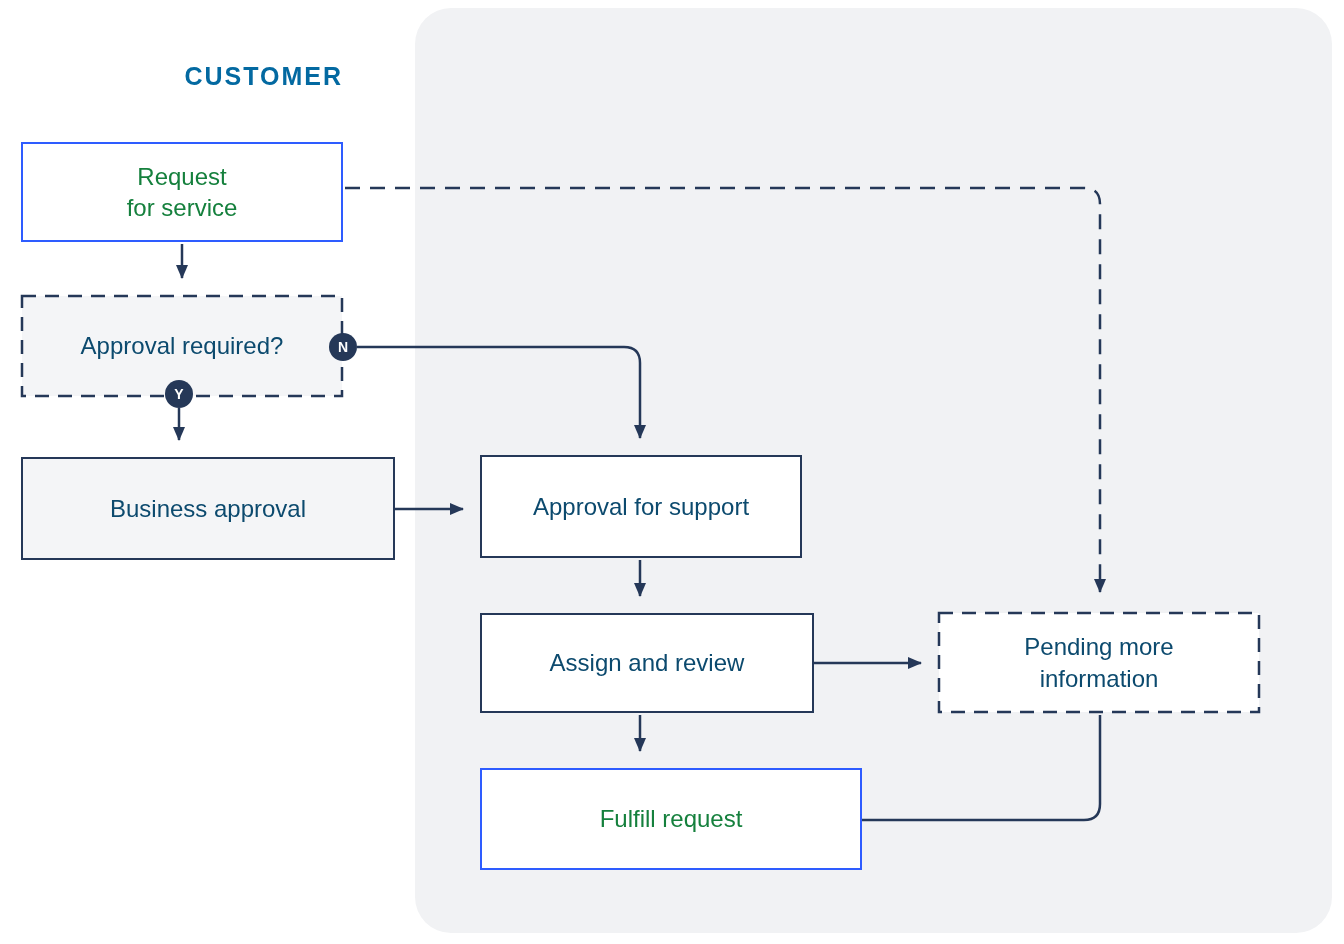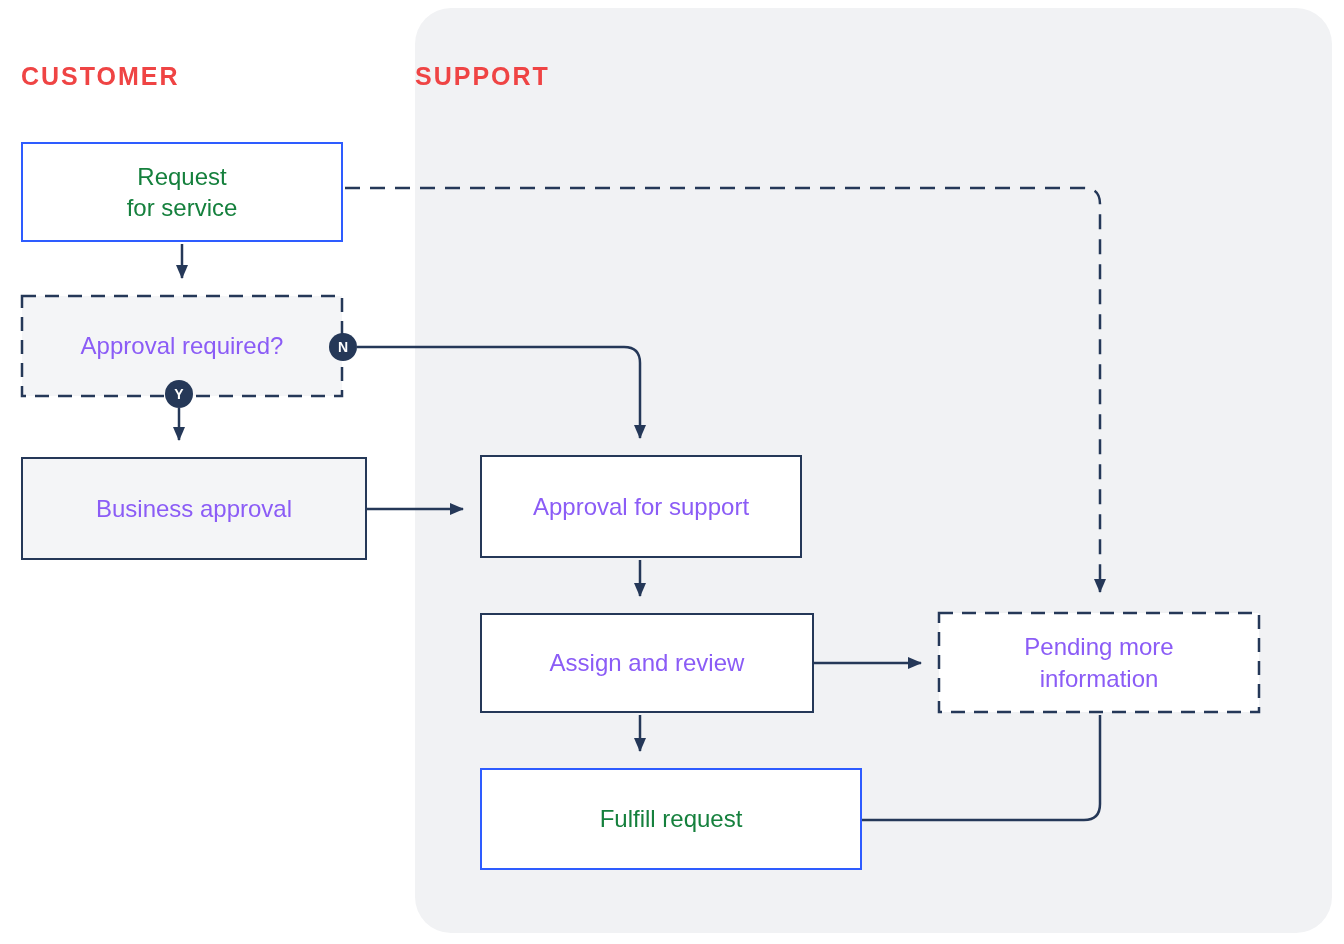--- a/index.html
+++ b/index.html
@@ -15,47 +15,47 @@
     left:415px;top:8px;width:917px;height:925px;
     background:#F1F2F4;
     border-radius:36px;
   }
   .lane-header{
     position:absolute;
     top:62px;
     font-size:25px;
     font-weight:700;
     letter-spacing:2px;
-    color:#ef4444;
-    text-align:left;
+    color:#0369a1;
+    text-align:right;
   }
   #customer-header{left:21px;width:322px;}
   #support-header{left:415px;width:917px;}
   svg.connectors{position:absolute;left:0;top:0;width:1344px;height:944px;}
   .edge{stroke:#253858;stroke-width:2.5;fill:none;}
   .edge.dashed{stroke-dasharray:15 10;}
   .dashed-rect{stroke:#253858;stroke-width:2.5;stroke-dasharray:14 9;}
   .node{
     position:absolute;
     box-sizing:border-box;
     display:flex;align-items:center;justify-content:center;
     text-align:center;
     font-size:24px;
     font-weight:500;
-    color:#8b5cf6;
+    color:#0c4a6e;
     line-height:1.3;
     white-space:pre-line;
   }
   .node.solid-navy{background:#FFFFFF;border:2px solid #253858;}
   .node.solid-navy-gray{background:#F4F5F7;border:2px solid #253858;}
   .node.solid-blue{background:#FFFFFF;border:2px solid #2E5CFF;color:#15803d;}
   .node.ghost{background:transparent;border:none;}
   #node-request{left:21px;top:142px;width:322px;height:100px;}
   #node-approval{left:21px;top:295px;width:322px;height:102px;}
-  #node-business{left:21px;top:457px;width:346px;height:103px;}
+  #node-business{left:21px;top:457px;width:374px;height:103px;}
   #node-waiting{left:480px;top:455px;width:322px;height:103px;}
   #node-assign{left:480px;top:613px;width:334px;height:100px;}
   #node-pending{left:938px;top:612px;width:322px;height:101px;}
   #node-fulfill{left:480px;top:768px;width:382px;height:102px;}
   .badge{
     position:absolute;
     width:28px;height:28px;
     border-radius:50%;
     background:#253858;
     color:#ffffff;
@@ -68,21 +68,20 @@
 </style>
 </head>
 <body>
 
 <div id="stage">
 
   <div class="lane-bg"></div>
 
   <div class="lane-header" id="customer-header">CUSTOMER</div>
 
-  <div class="lane-header" id="support-header">SUPPORT</div>
 
   <svg class="connectors" viewBox="0 0 1344 944" xmlns="http://www.w3.org/2000/svg">
     <defs>
       <marker id="arrow" markerUnits="userSpaceOnUse" markerWidth="15" markerHeight="13" refX="13" refY="6" orient="auto">
         <path d="M0,0 L14,6 L0,12 Z" fill="#253858"></path>
       </marker>
     </defs>
 
     <rect class="dashed-rect" x="22" y="296" width="320" height="100" fill="#F4F5F7"></rect>
     <rect class="dashed-rect" x="939" y="613" width="320" height="99" fill="#FFFFFF"></rect>

